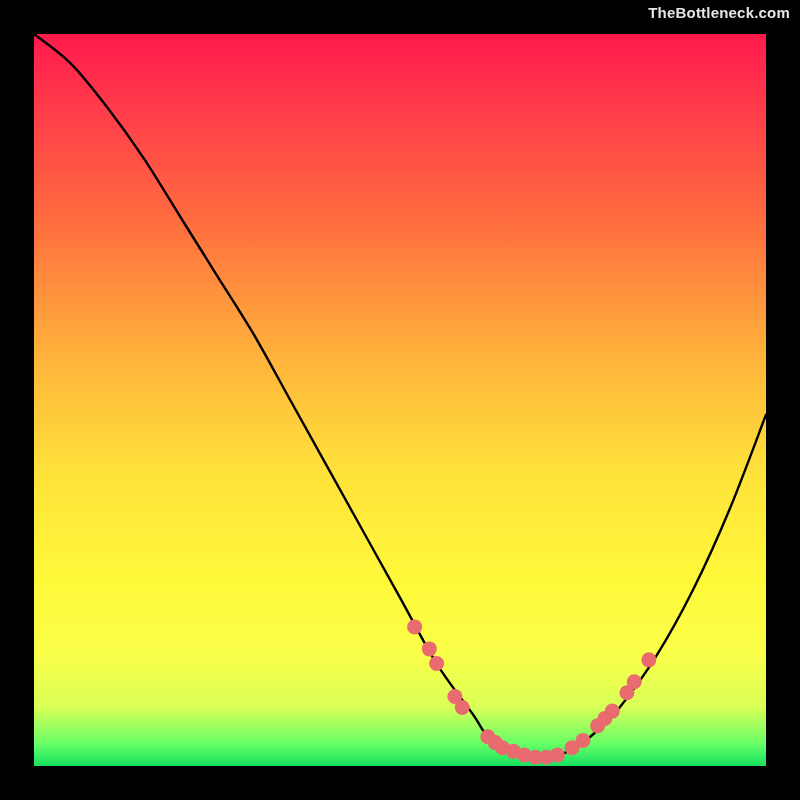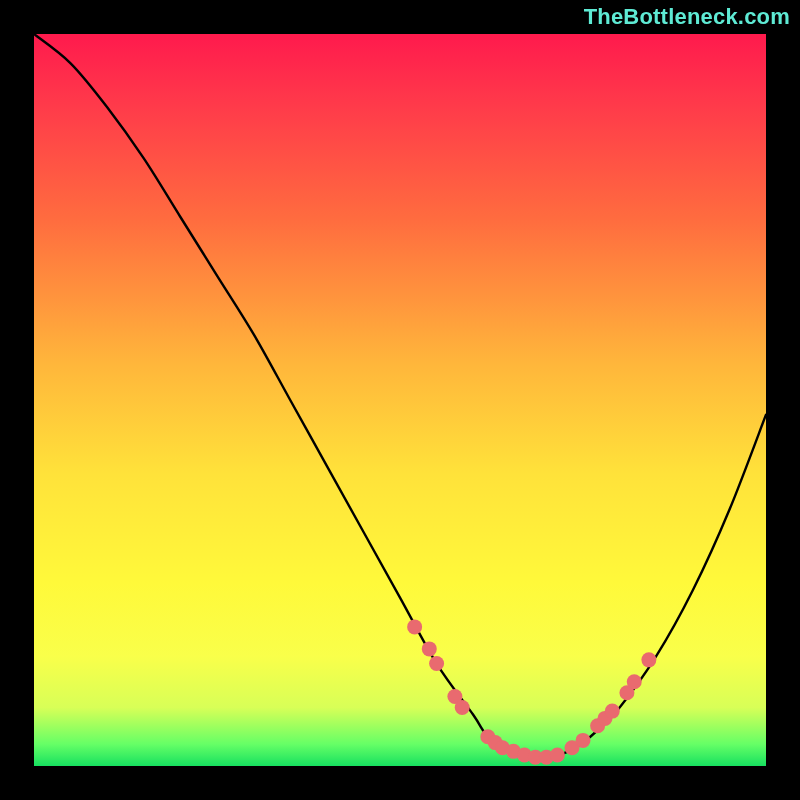--- a/index.html
+++ b/index.html
@@ -16,22 +16,22 @@
     top: 0;
     left: 0;
     width: 800px;
     height: 800px;
     background: #000;
   }
   .watermark {
     position: absolute;
     top: 4px;
     right: 10px;
-    color: #5eead4;
-    font-size: 22px;
+    color: #e5e5e5;
+    font-size: 15px;
     font-weight: 600;
     letter-spacing: 0.2px;
     z-index: 5;
   }
   .plot-viewport {
     position: absolute;
     left: 34px;
     top: 34px;
     width: 732px;
     height: 732px;

